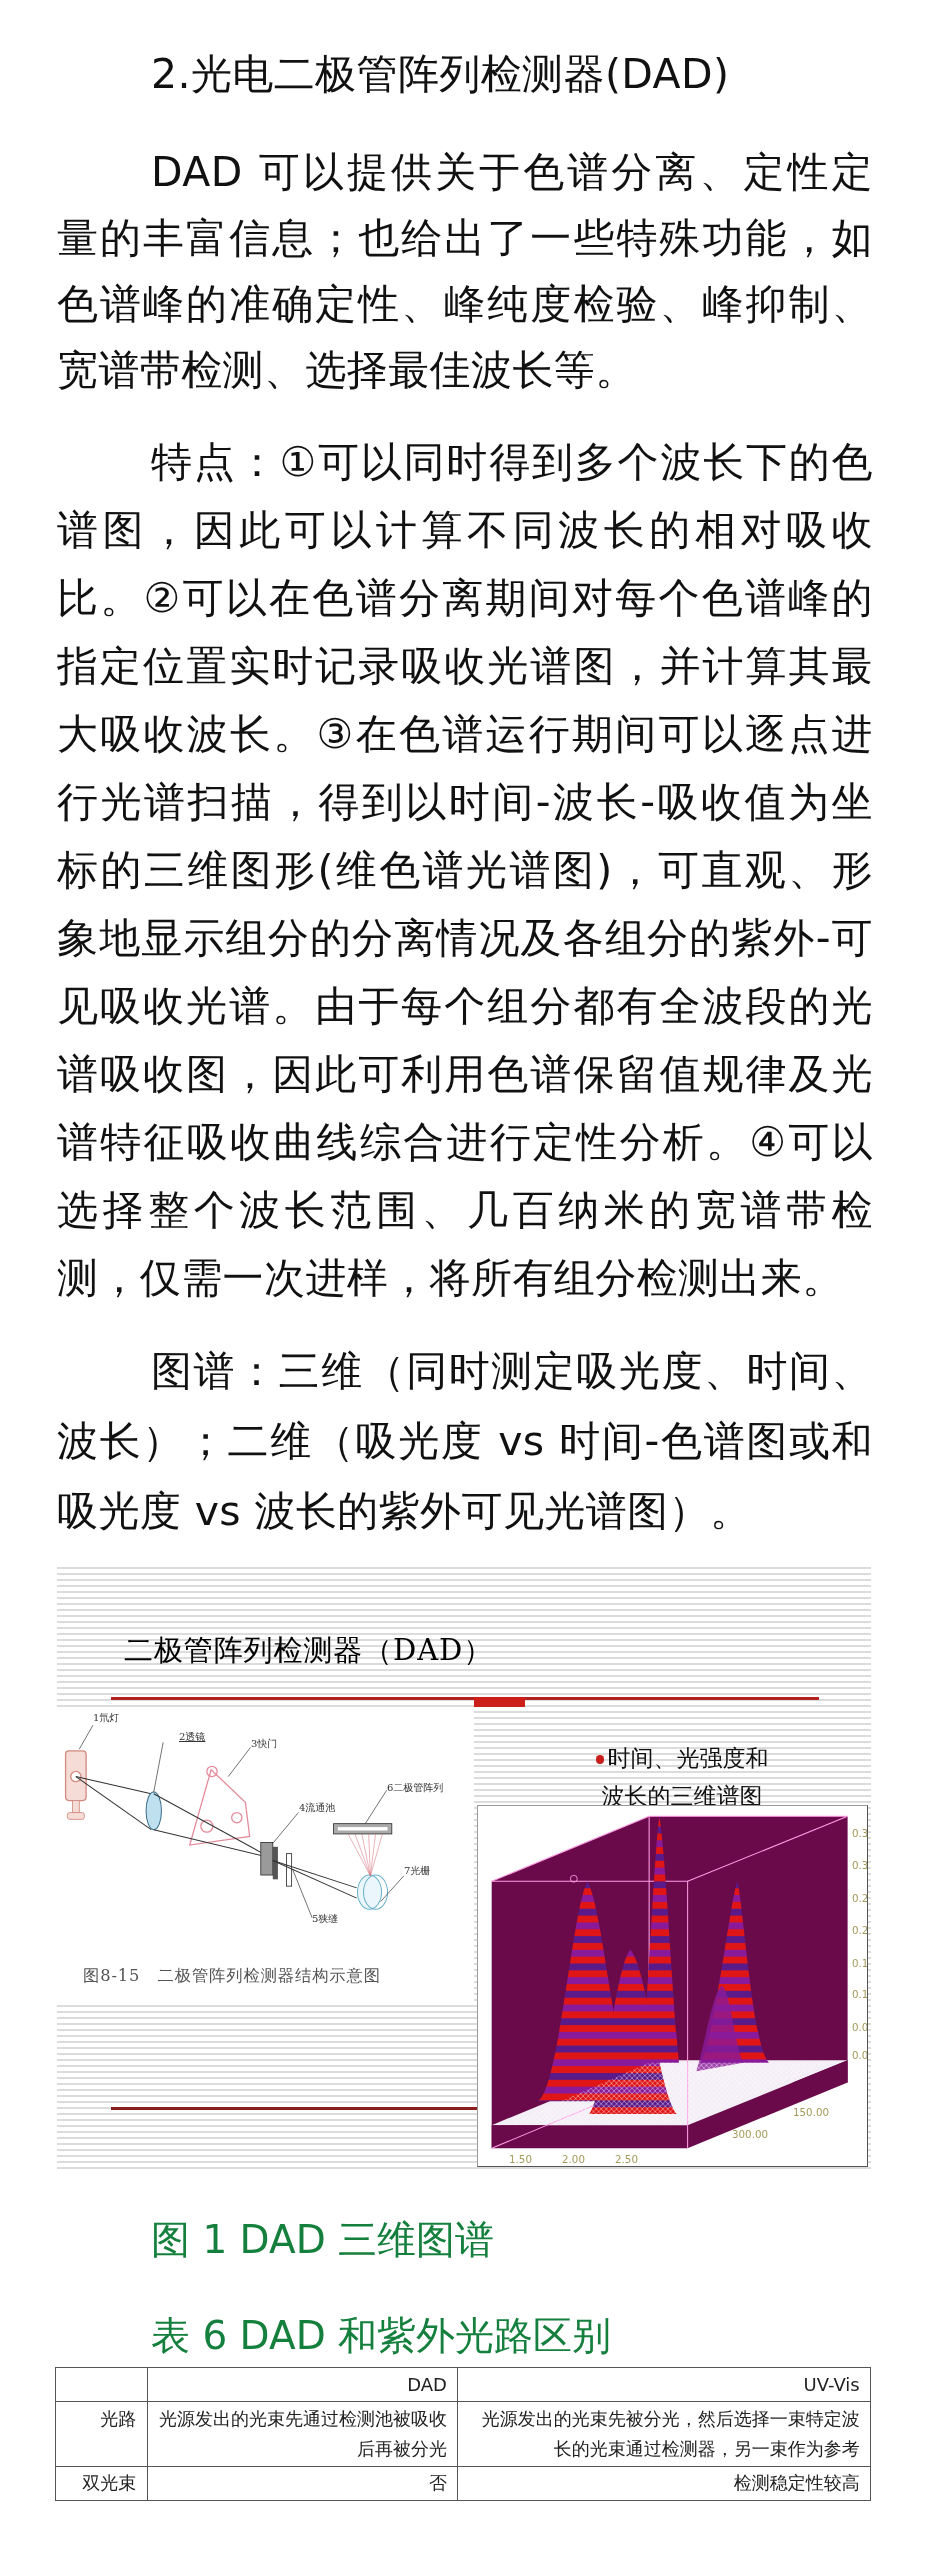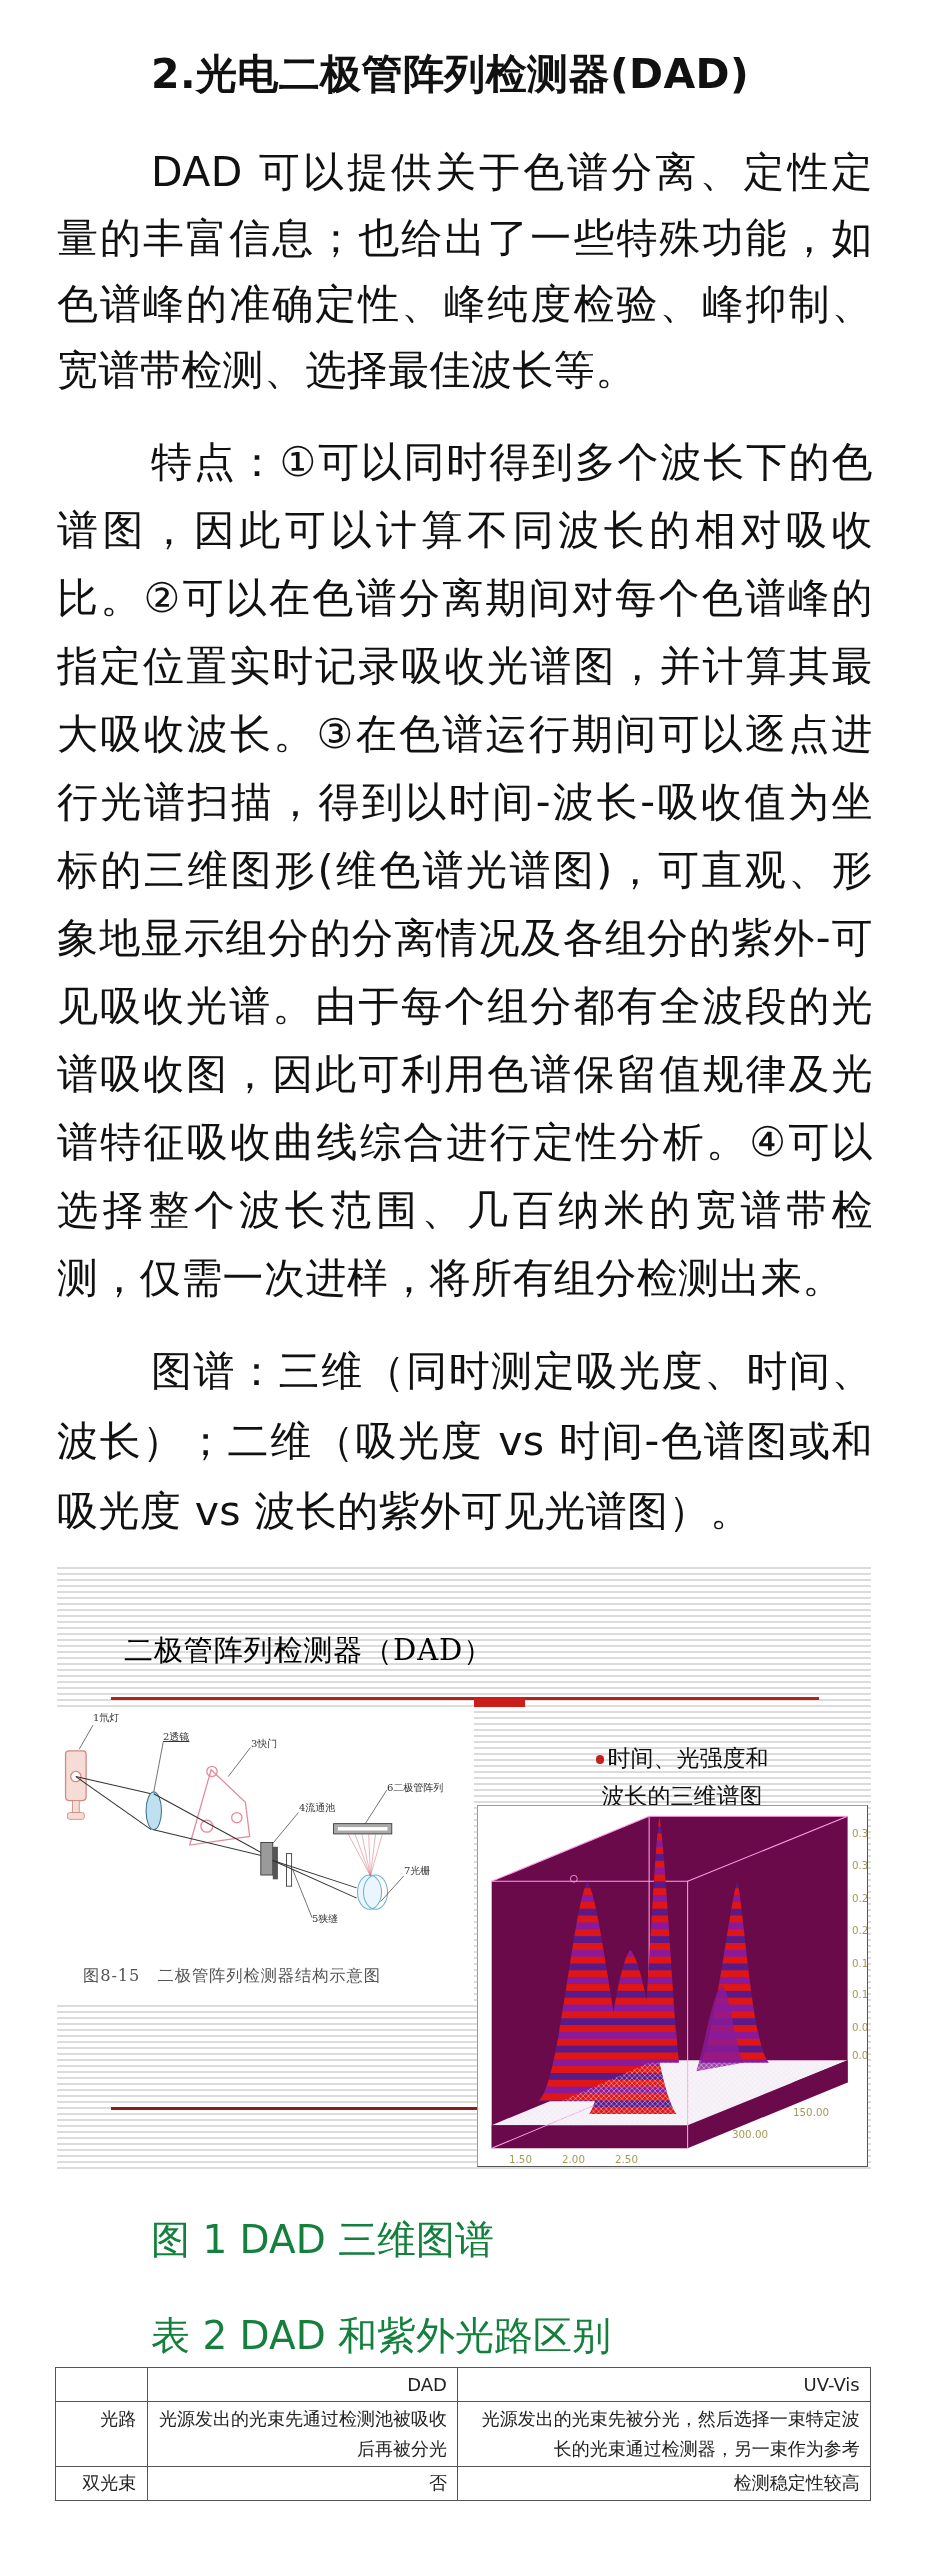--- a/index.html
+++ b/index.html
@@ -15,21 +15,21 @@
     position: absolute;
     left: 57px;
     width: 816px;
     font-size: 41px;
     line-height: 66px;
     letter-spacing: 0.4px;
     text-align: justify;
     text-justify: inter-character;
   }
   .indent { text-indent: 94px; }
-  .heading { top: 41px; font-weight: bold; }
+  .heading { top: 41px; }
   .para1 { top: 139px; }
   .para2 { top: 428px; line-height: 68px; }
   .para3 { top: 1336px; line-height: 70px; }
 
   
   .figure {
     position: absolute;
     left: 57px; top: 1563px;
     width: 814px; height: 607px;
     background-color: #ffffff;
@@ -191,21 +191,21 @@
         <line x1="26" y1="48" x2="42" y2="20"></line>
         <line x1="113" y1="98" x2="124" y2="40"></line>
         <line x1="200" y1="80" x2="226" y2="46"></line>
         <line x1="252" y1="158" x2="282" y2="122"></line>
         <line x1="275" y1="188" x2="298" y2="245"></line>
         <line x1="360" y1="135" x2="385" y2="96"></line>
         <line x1="378" y1="226" x2="405" y2="196"></line>
       </g>
     </svg>
     <span class="diag-label" style="left:36px; top:3.4px;">1氘灯</span>
-    <span class="diag-label" style="left:106px; top:22px;text-decoration:underline;">2透镜</span>
+    <span class="diag-label" style="left:122px; top:22px;text-decoration:underline;">2透镜</span>
     <span class="diag-label" style="left:194px; top:29px;">3快门</span>
     <span class="diag-label" style="left:242px; top:93px;">4流通池</span>
     <span class="diag-label" style="left:255px; top:204px;">5狭缝</span>
     <span class="diag-label" style="left:330px; top:73px;">6二极管阵列</span>
     <span class="diag-label" style="left:347px; top:156px;">7光栅</span>
     <div class="diagram-caption">图8-15　二极管阵列检测器结构示意图</div>
   </div>
 
   <div class="red-rule rule-bottom"></div>
 
@@ -266,21 +266,21 @@
     <span class="tick" style="left:315px; top:300px;">150.00</span>
     <span class="tick" style="left:254px; top:322px;">300.00</span>
     <span class="tick" style="left:31px; top:347px;">1.50</span>
     <span class="tick" style="left:84px; top:347px;">2.00</span>
     <span class="tick" style="left:137px; top:347px;">2.50</span>
     <span class="tick" style="left:190px; top:347px;margin-top:16px;">3.00</span>
   </div>
 </div>
 
 <div class="caption cap-fig">图 1 DAD 三维图谱</div>
-<div class="caption cap-table">表 2 DAD 和紫外光路区别</div>
+<div class="caption cap-table">表 6 DAD 和紫外光路区别</div>
 
 <table class="cmp">
   <tbody>
       <tr>
     <td class="c0"></td>
     <td class="c1">DAD</td>
     <td>UV-Vis</td>
   </tr>
   <tr>
     <td class="c0">光路</td>

